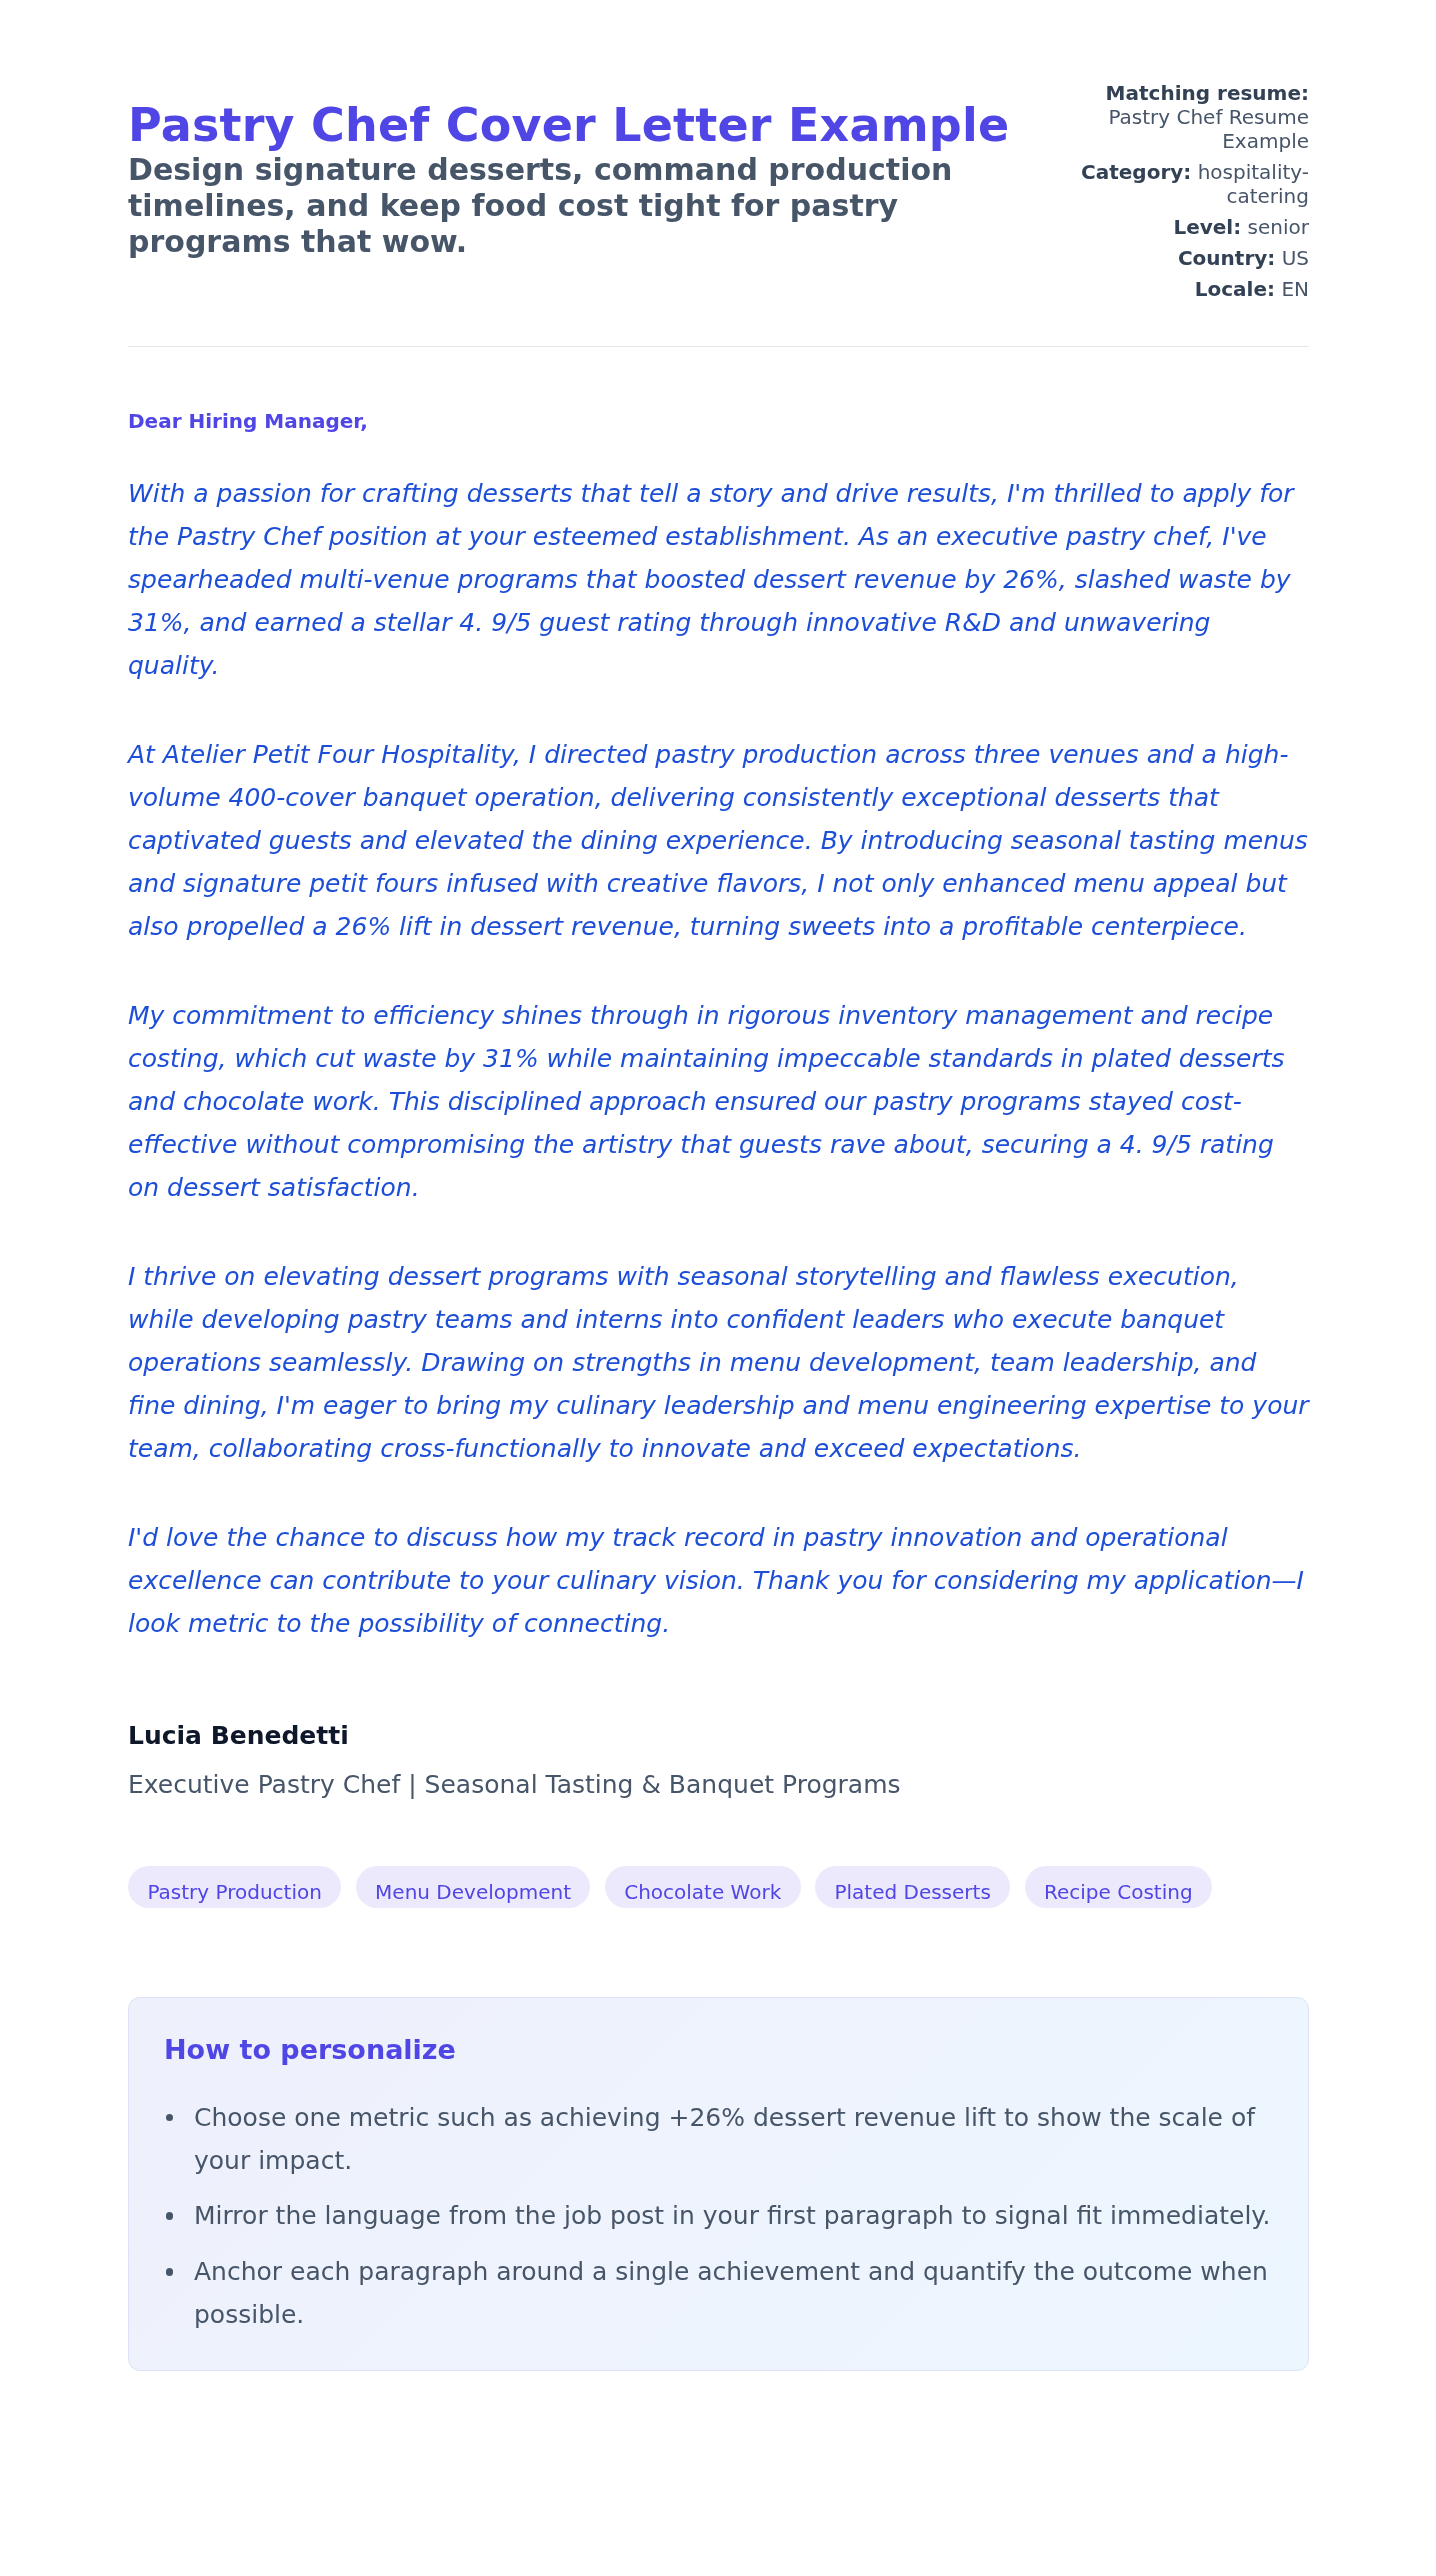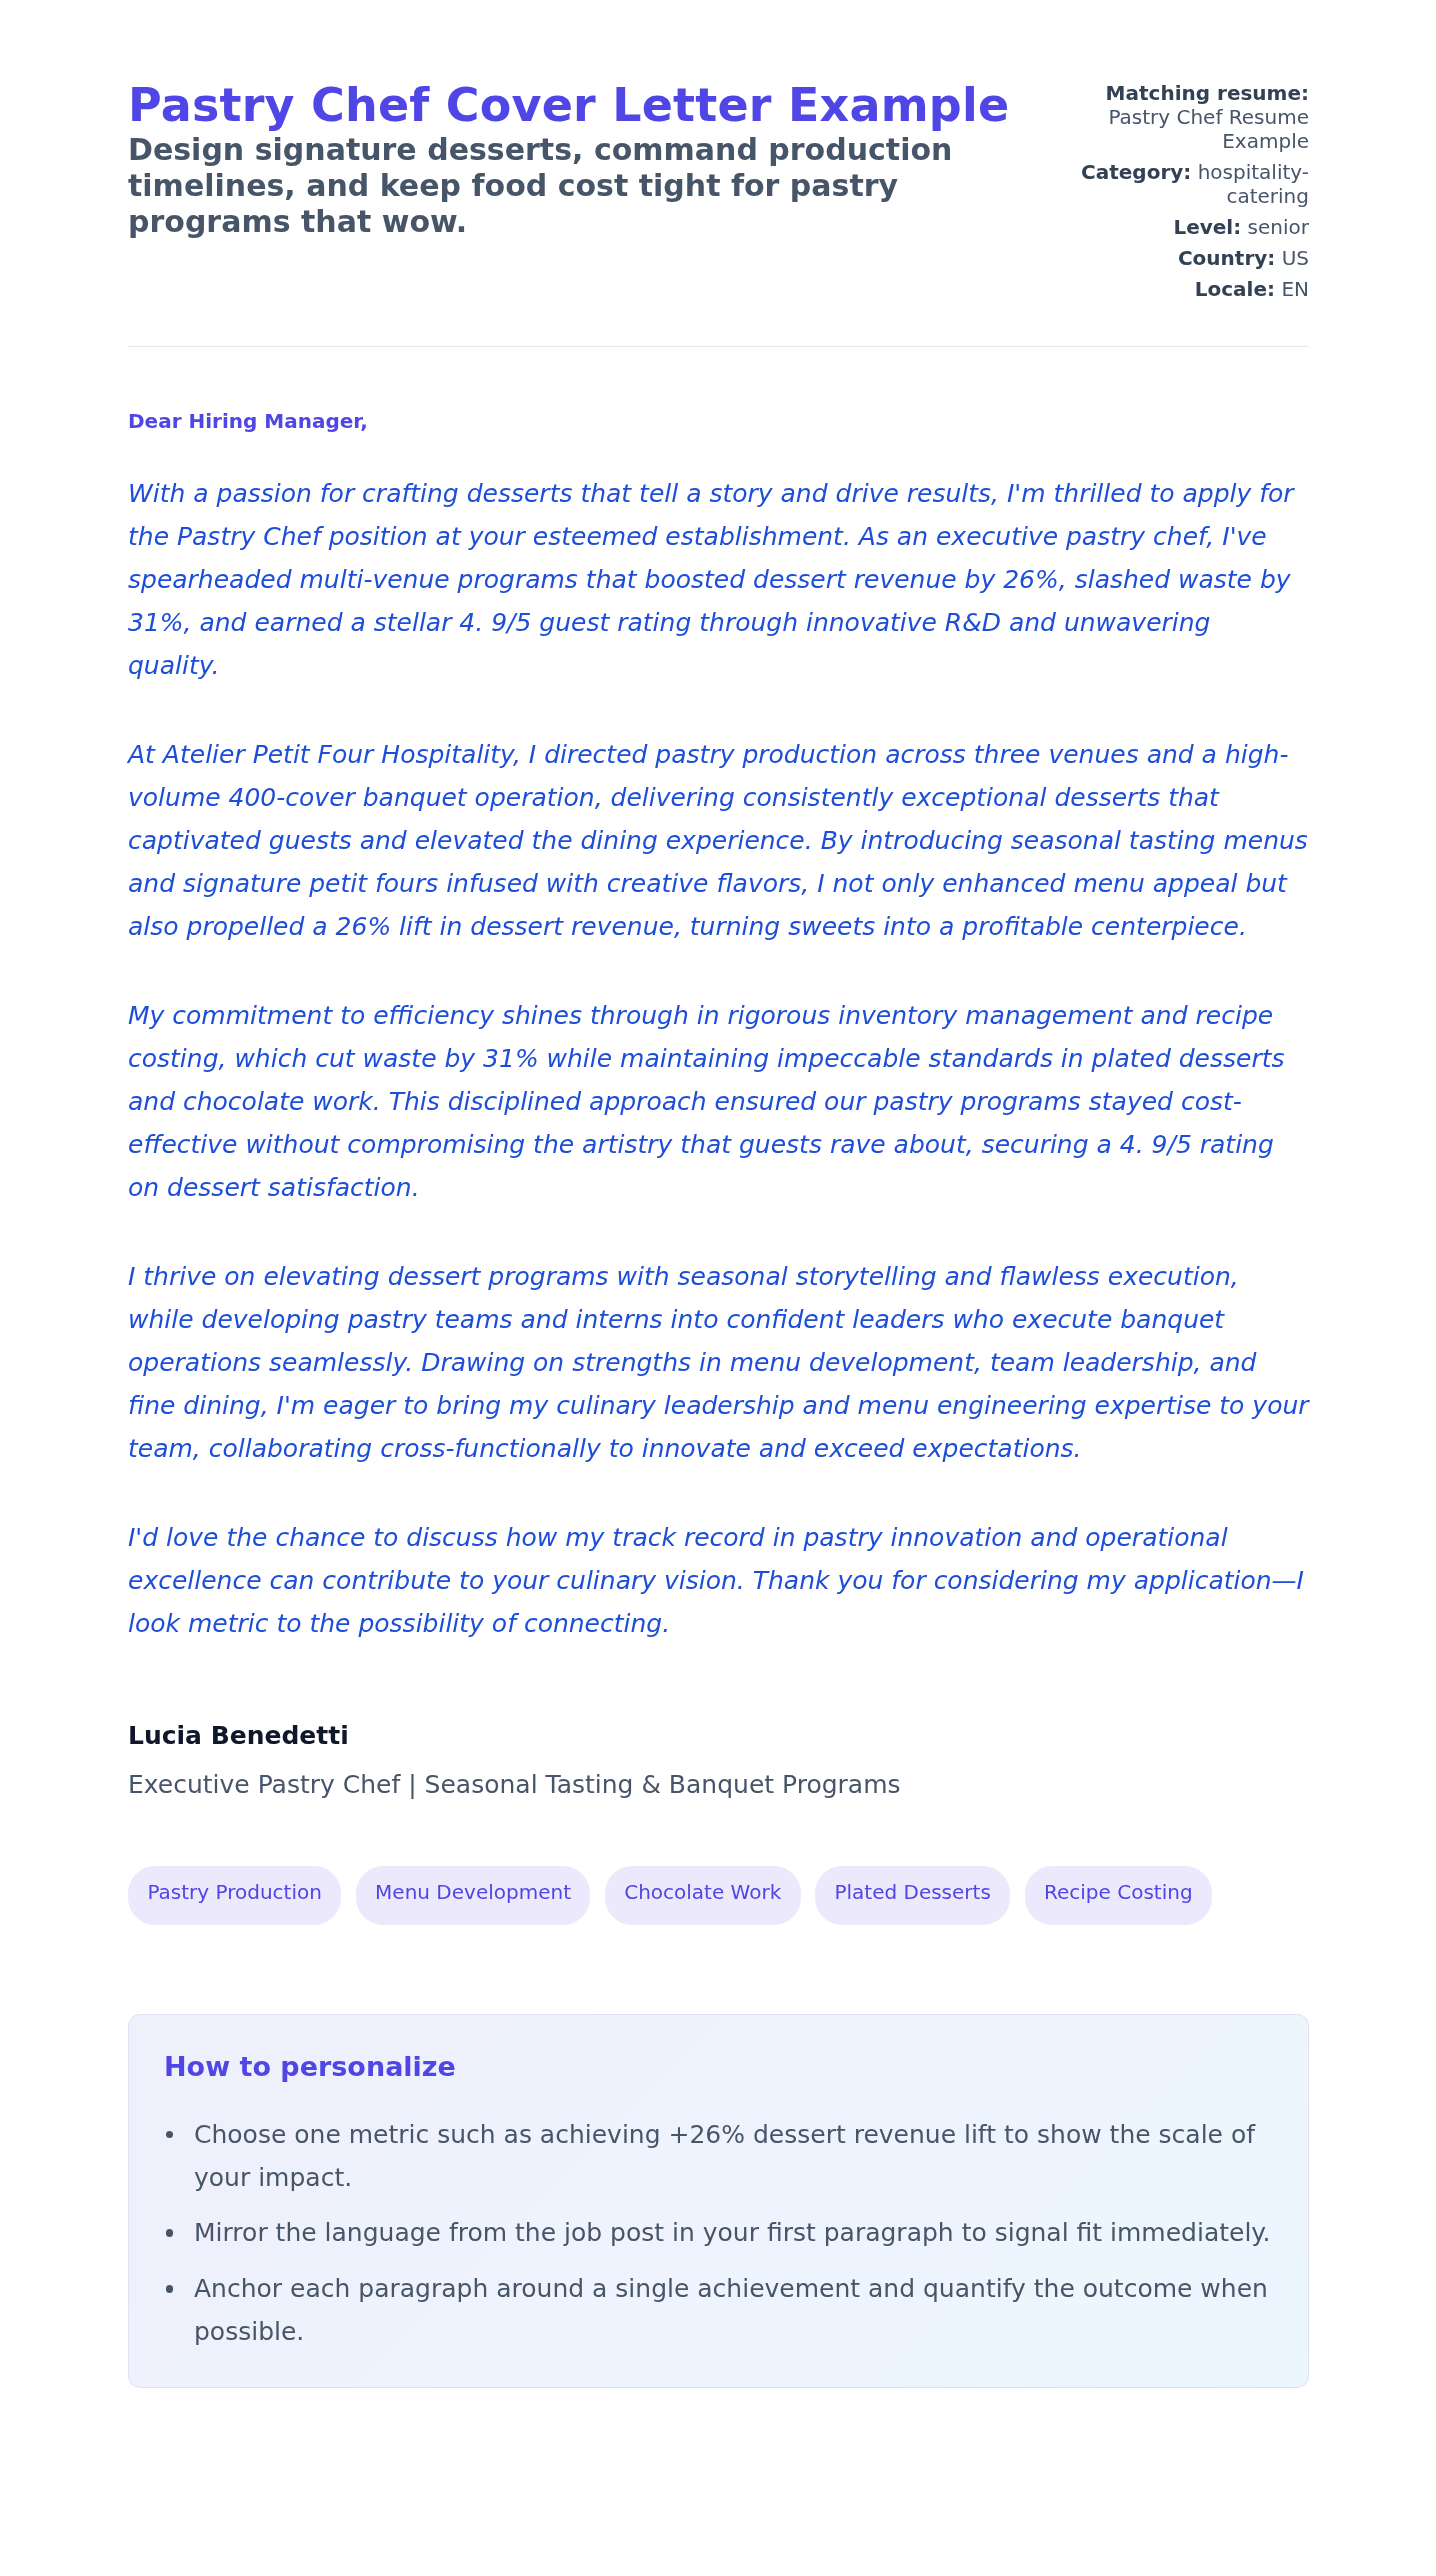--- a/index.html
+++ b/index.html
@@ -20,20 +20,21 @@
     }
     .header {
       display: flex;
       justify-content: space-between;
       align-items: flex-start;
       padding-bottom: 39px;
       border-bottom: 1.7px solid #e5e7eb;
     }
     .header-left {
       width: 930px;
+      margin-top: 20px;
     }
     .title {
       font-size: 46px;
       font-weight: bold;
       color: #4f46e5;
       line-height: 54px;
       letter-spacing: 0.2px;
       white-space: nowrap;
     }
     .subtitle {
@@ -84,21 +85,21 @@
       color: #475569;
       line-height: 34px;
     }
     .tags {
       margin-top: 64px;
       display: flex;
       flex-wrap: wrap;
       gap: 14.4px;
     }
     .tag {
-      height: 59px;
+      height: 42px;
       padding: 0 19.4px;
       border-radius: 27px;
       background: #ede9fc;
       color: #4f46e5;
       font-size: 20px;
       line-height: 53px;
       white-space: nowrap;
     }
     .card {
       margin-top: 89px;

